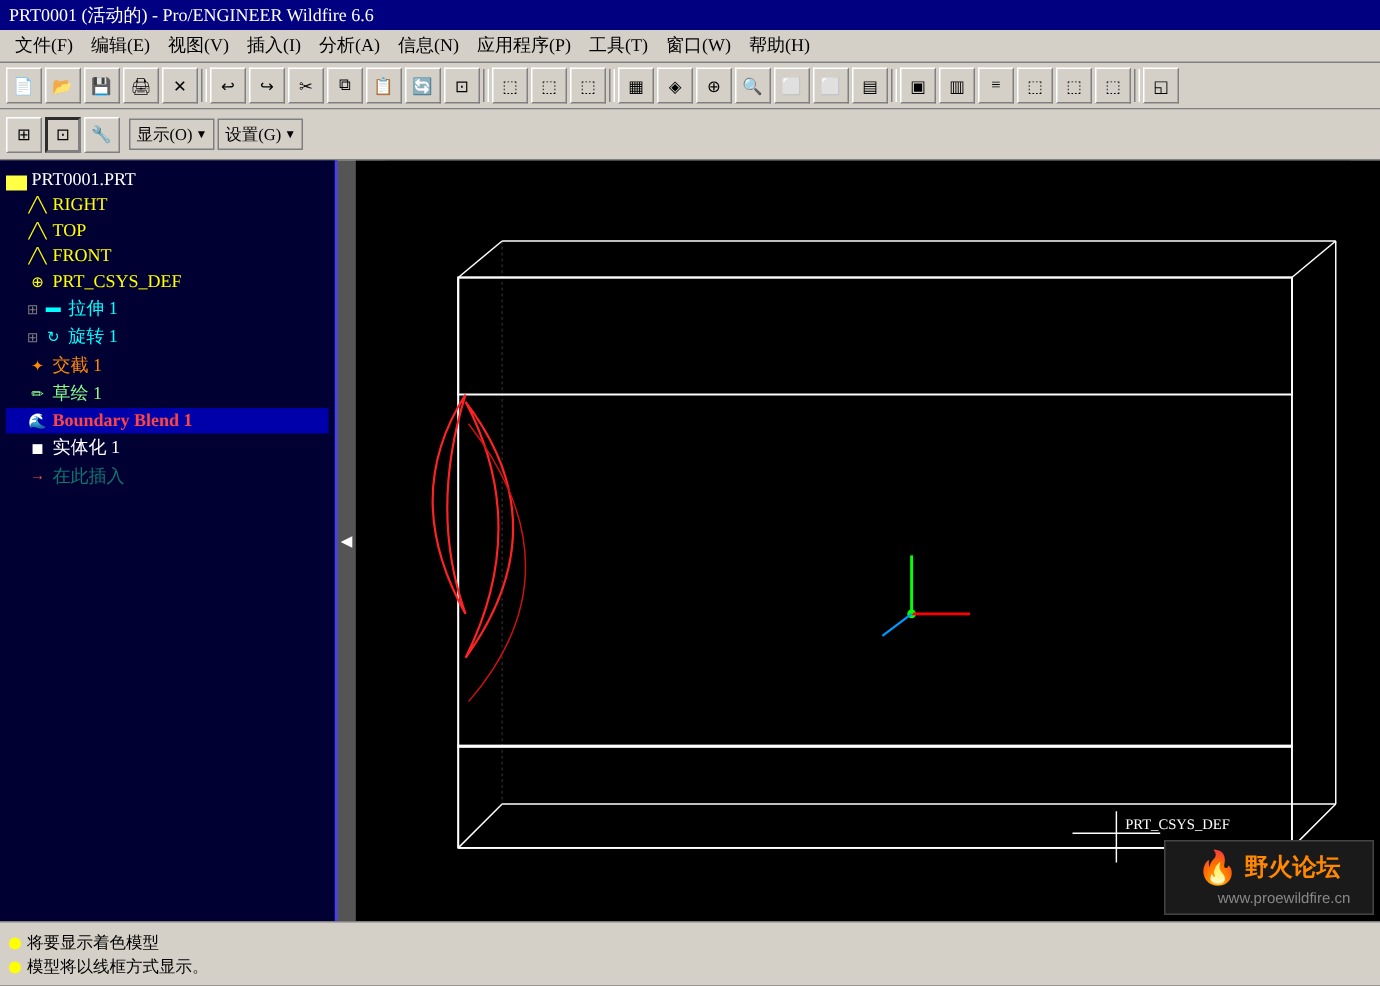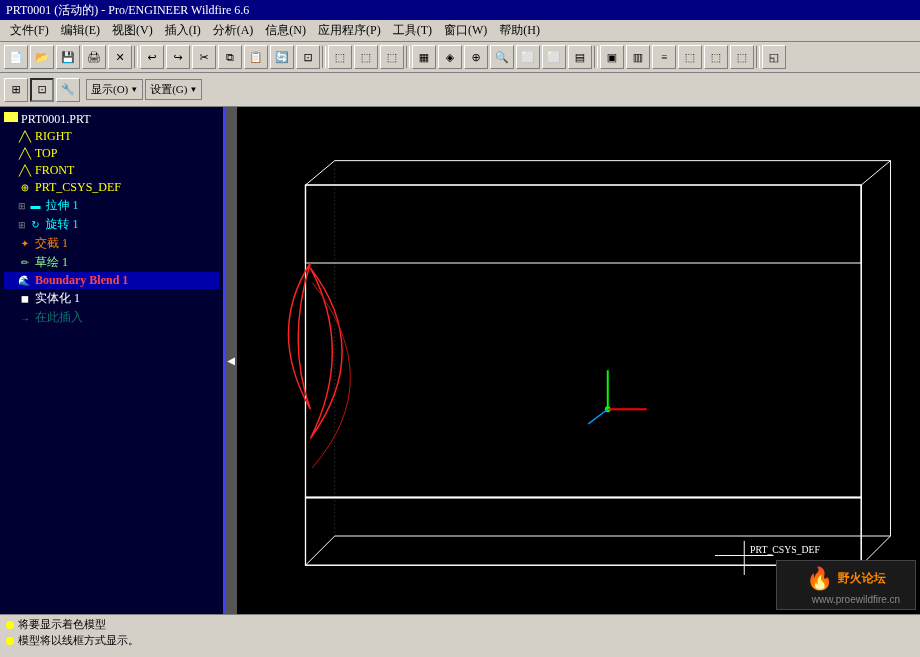--- a/index.html
+++ b/index.html
@@ -161,21 +161,21 @@
       position: relative;
       overflow: hidden;
     }
 
     
     #status-bar {
       height: 44px;
       background: #d4d0c8;
       border-top: 1px solid #808080;
       display: flex;
-      align-items: flex-start;
+      align-items: center;
       padding: 2px 6px;
       gap: 4px;
     }
     .status-bullet {
       width: 8px;
       height: 8px;
       background: #ffff00;
       border-radius: 50%;
       flex-shrink: 0;
     }
@@ -228,21 +228,21 @@
     }
     .tree-label { font-size: 12px; }
     .tree-yellow { color: #ffff00; }
     .tree-cyan { color: #00ffff; }
     .tree-white { color: #ffffff; }
     .tree-red-bold { color: #ff4444; font-weight: bold; text-align: center; }
     .tree-lime { color: #88ff88; }
 
     .prt-name-item {
       display: flex;
-      align-items: flex-start;
+      align-items: flex-end;
       padding: 1px 0;
       gap: 3px;
       color: #ffffff;
     }
     .prt-icon {
       width: 12px;
       height: 12px;
       background: #ffff00;
       display: inline-block;
       flex-shrink: 0;
@@ -437,21 +437,21 @@
       <line x1="360" y1="310" x2="340" y2="325" stroke="#0099ff" stroke-width="1.5"></line>
 
       <line x1="500" y1="445" x2="500" y2="480" stroke="#ffffff" stroke-width="1"></line>
       <line x1="470" y1="460" x2="530" y2="460" stroke="#ffffff" stroke-width="1"></line>
       <text x="506" y="457" fill="#ffffff" font-size="10" font-family="serif">PRT_CSYS_DEF</text>
     </svg>
 
     <div id="watermark">
       <div style="display:flex; align-items:center; gap:4px;">
         <span style="font-size:22px; color:#ff6600;">🔥</span>
-        <span class="watermark-text1" style="color:#ff8800; font-size:12px; font-weight:bold; font-family:sans-serif;">野火论坛</span>
+        <span class="watermark-text1" style="color:#ff8800; font-size:16px; font-weight:bold; font-family:sans-serif;">野火论坛</span>
       </div>
       <div class="watermark-text2" style="color:#888; font-size:10px; font-family:sans-serif;margin-left:20px;">www.proewildfire.cn</div>
     </div>
   </div>
 </div>
 
 <div id="status-bar">
   <div style="display:flex; flex-direction:column; gap:1px;">
     <div style="display:flex; align-items:center; gap:4px;">
       <div class="status-bullet"></div>

